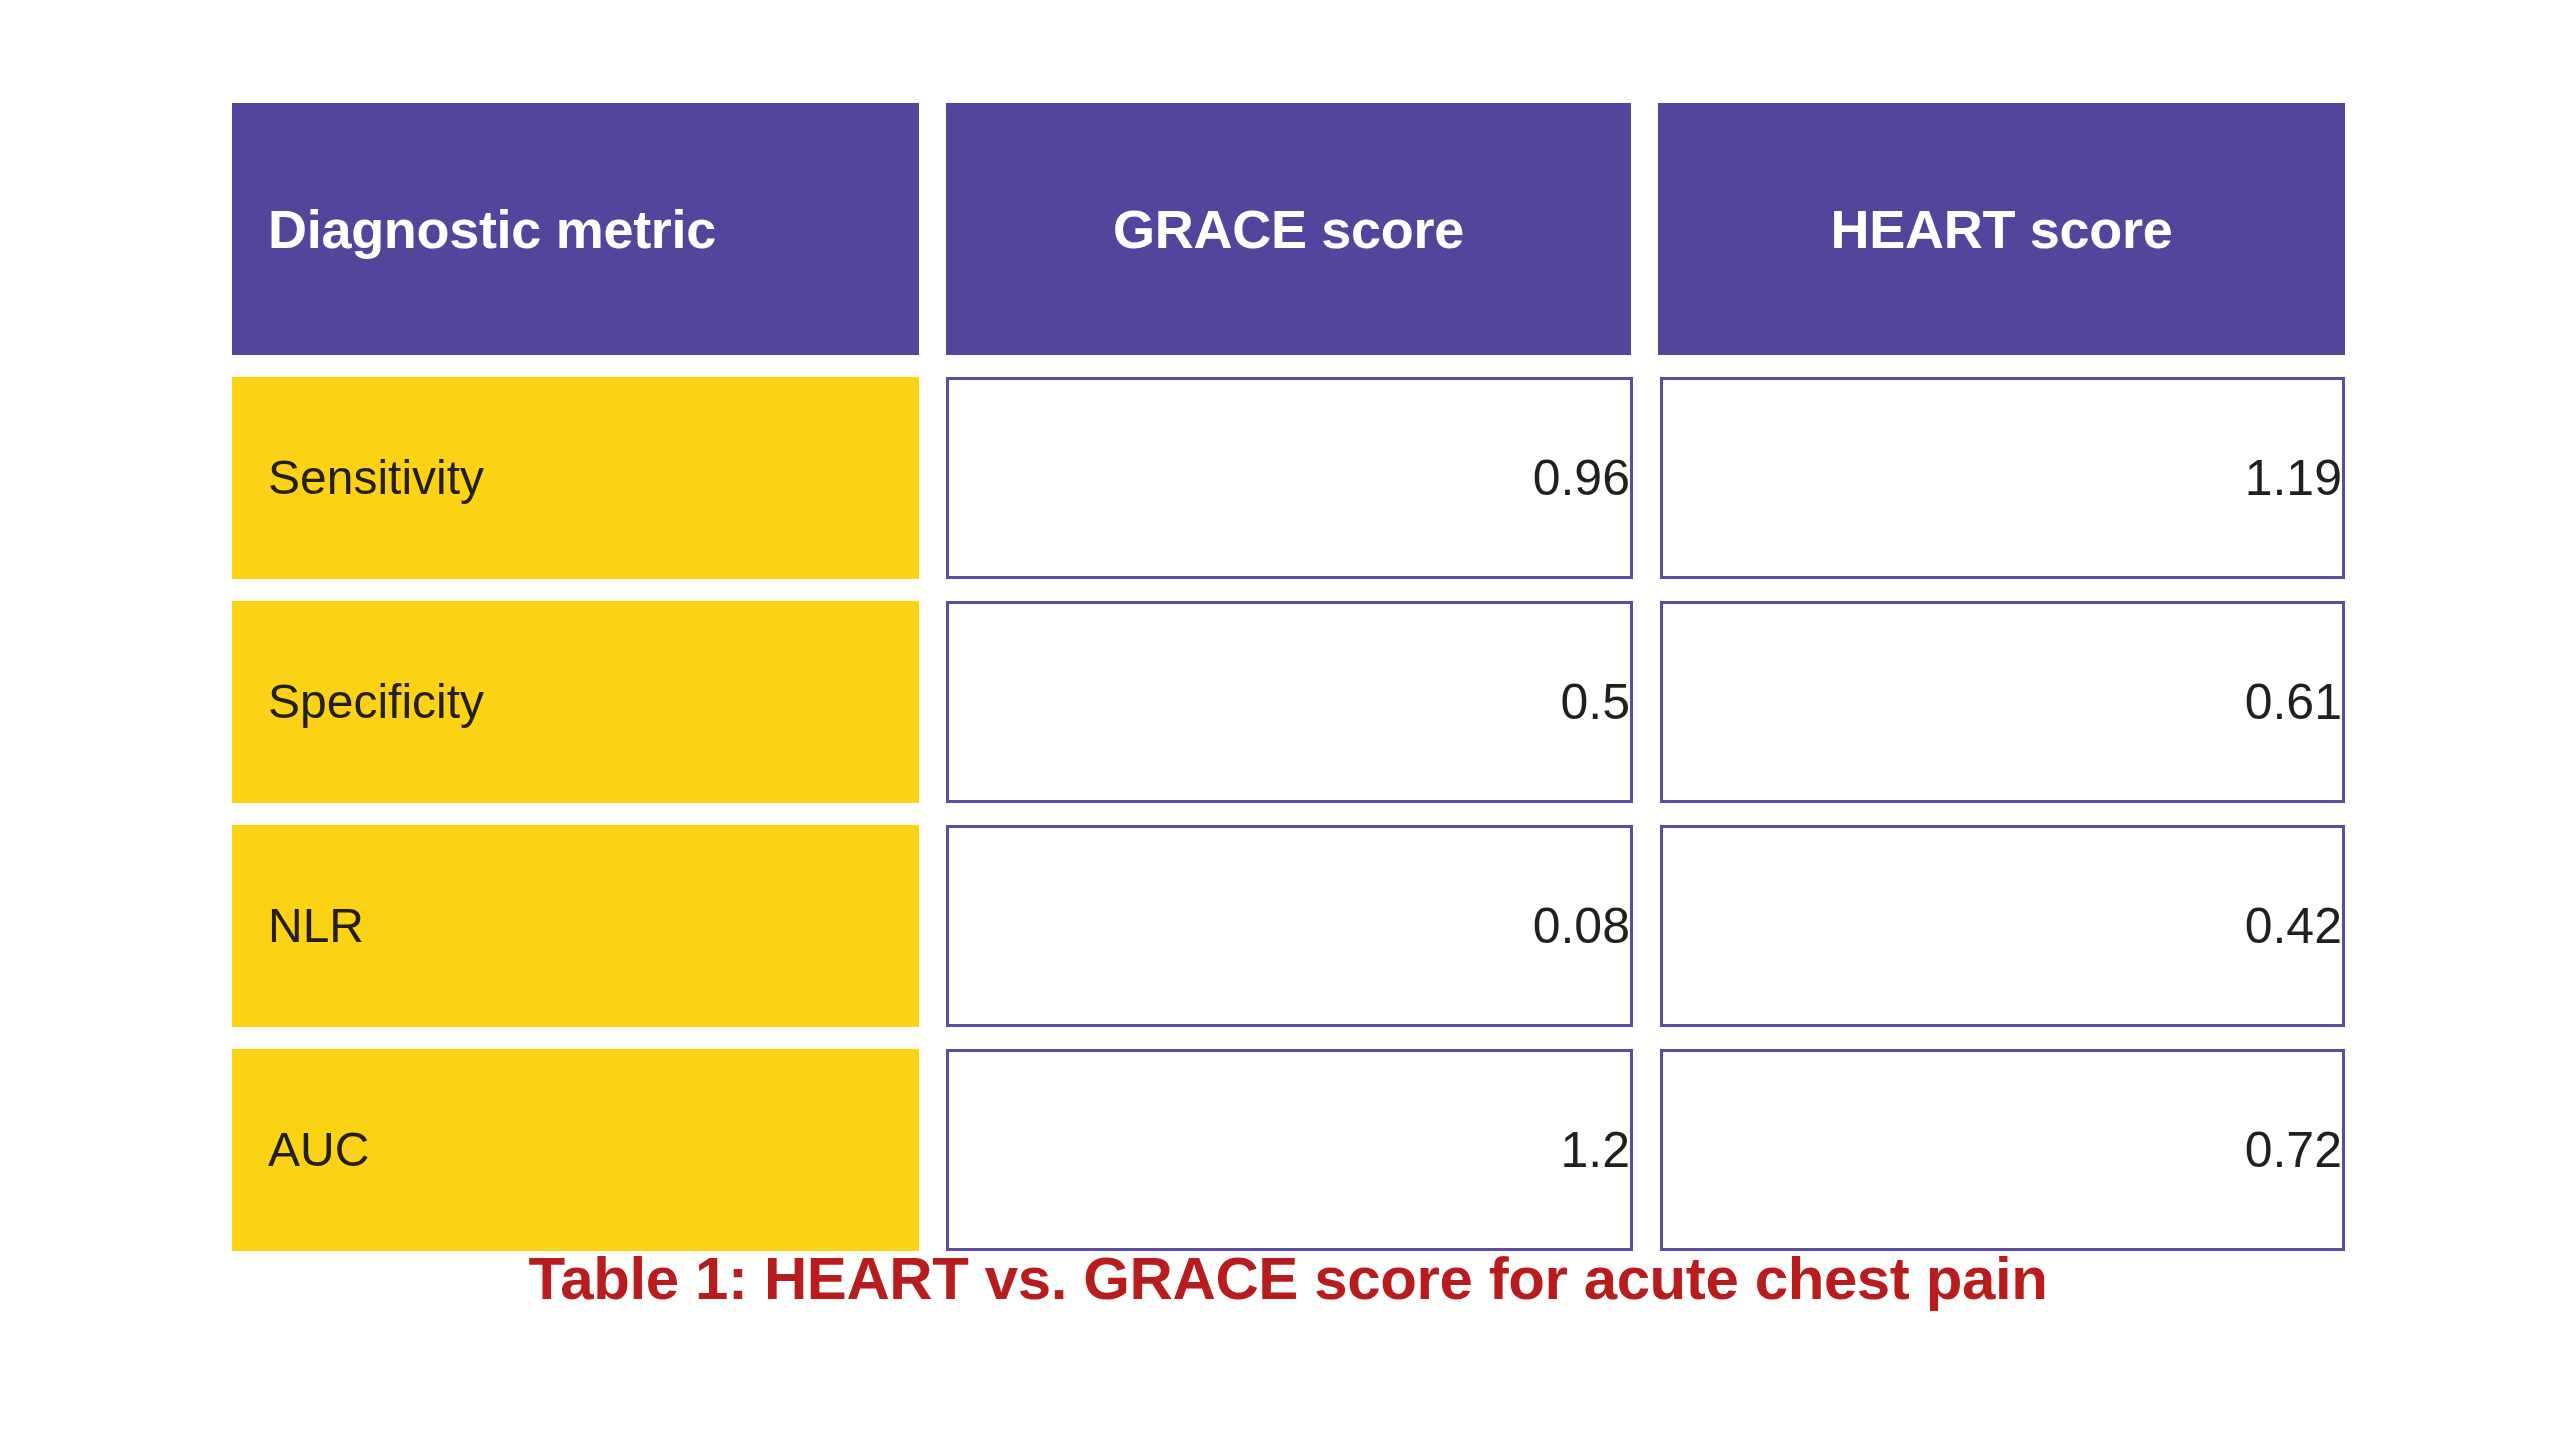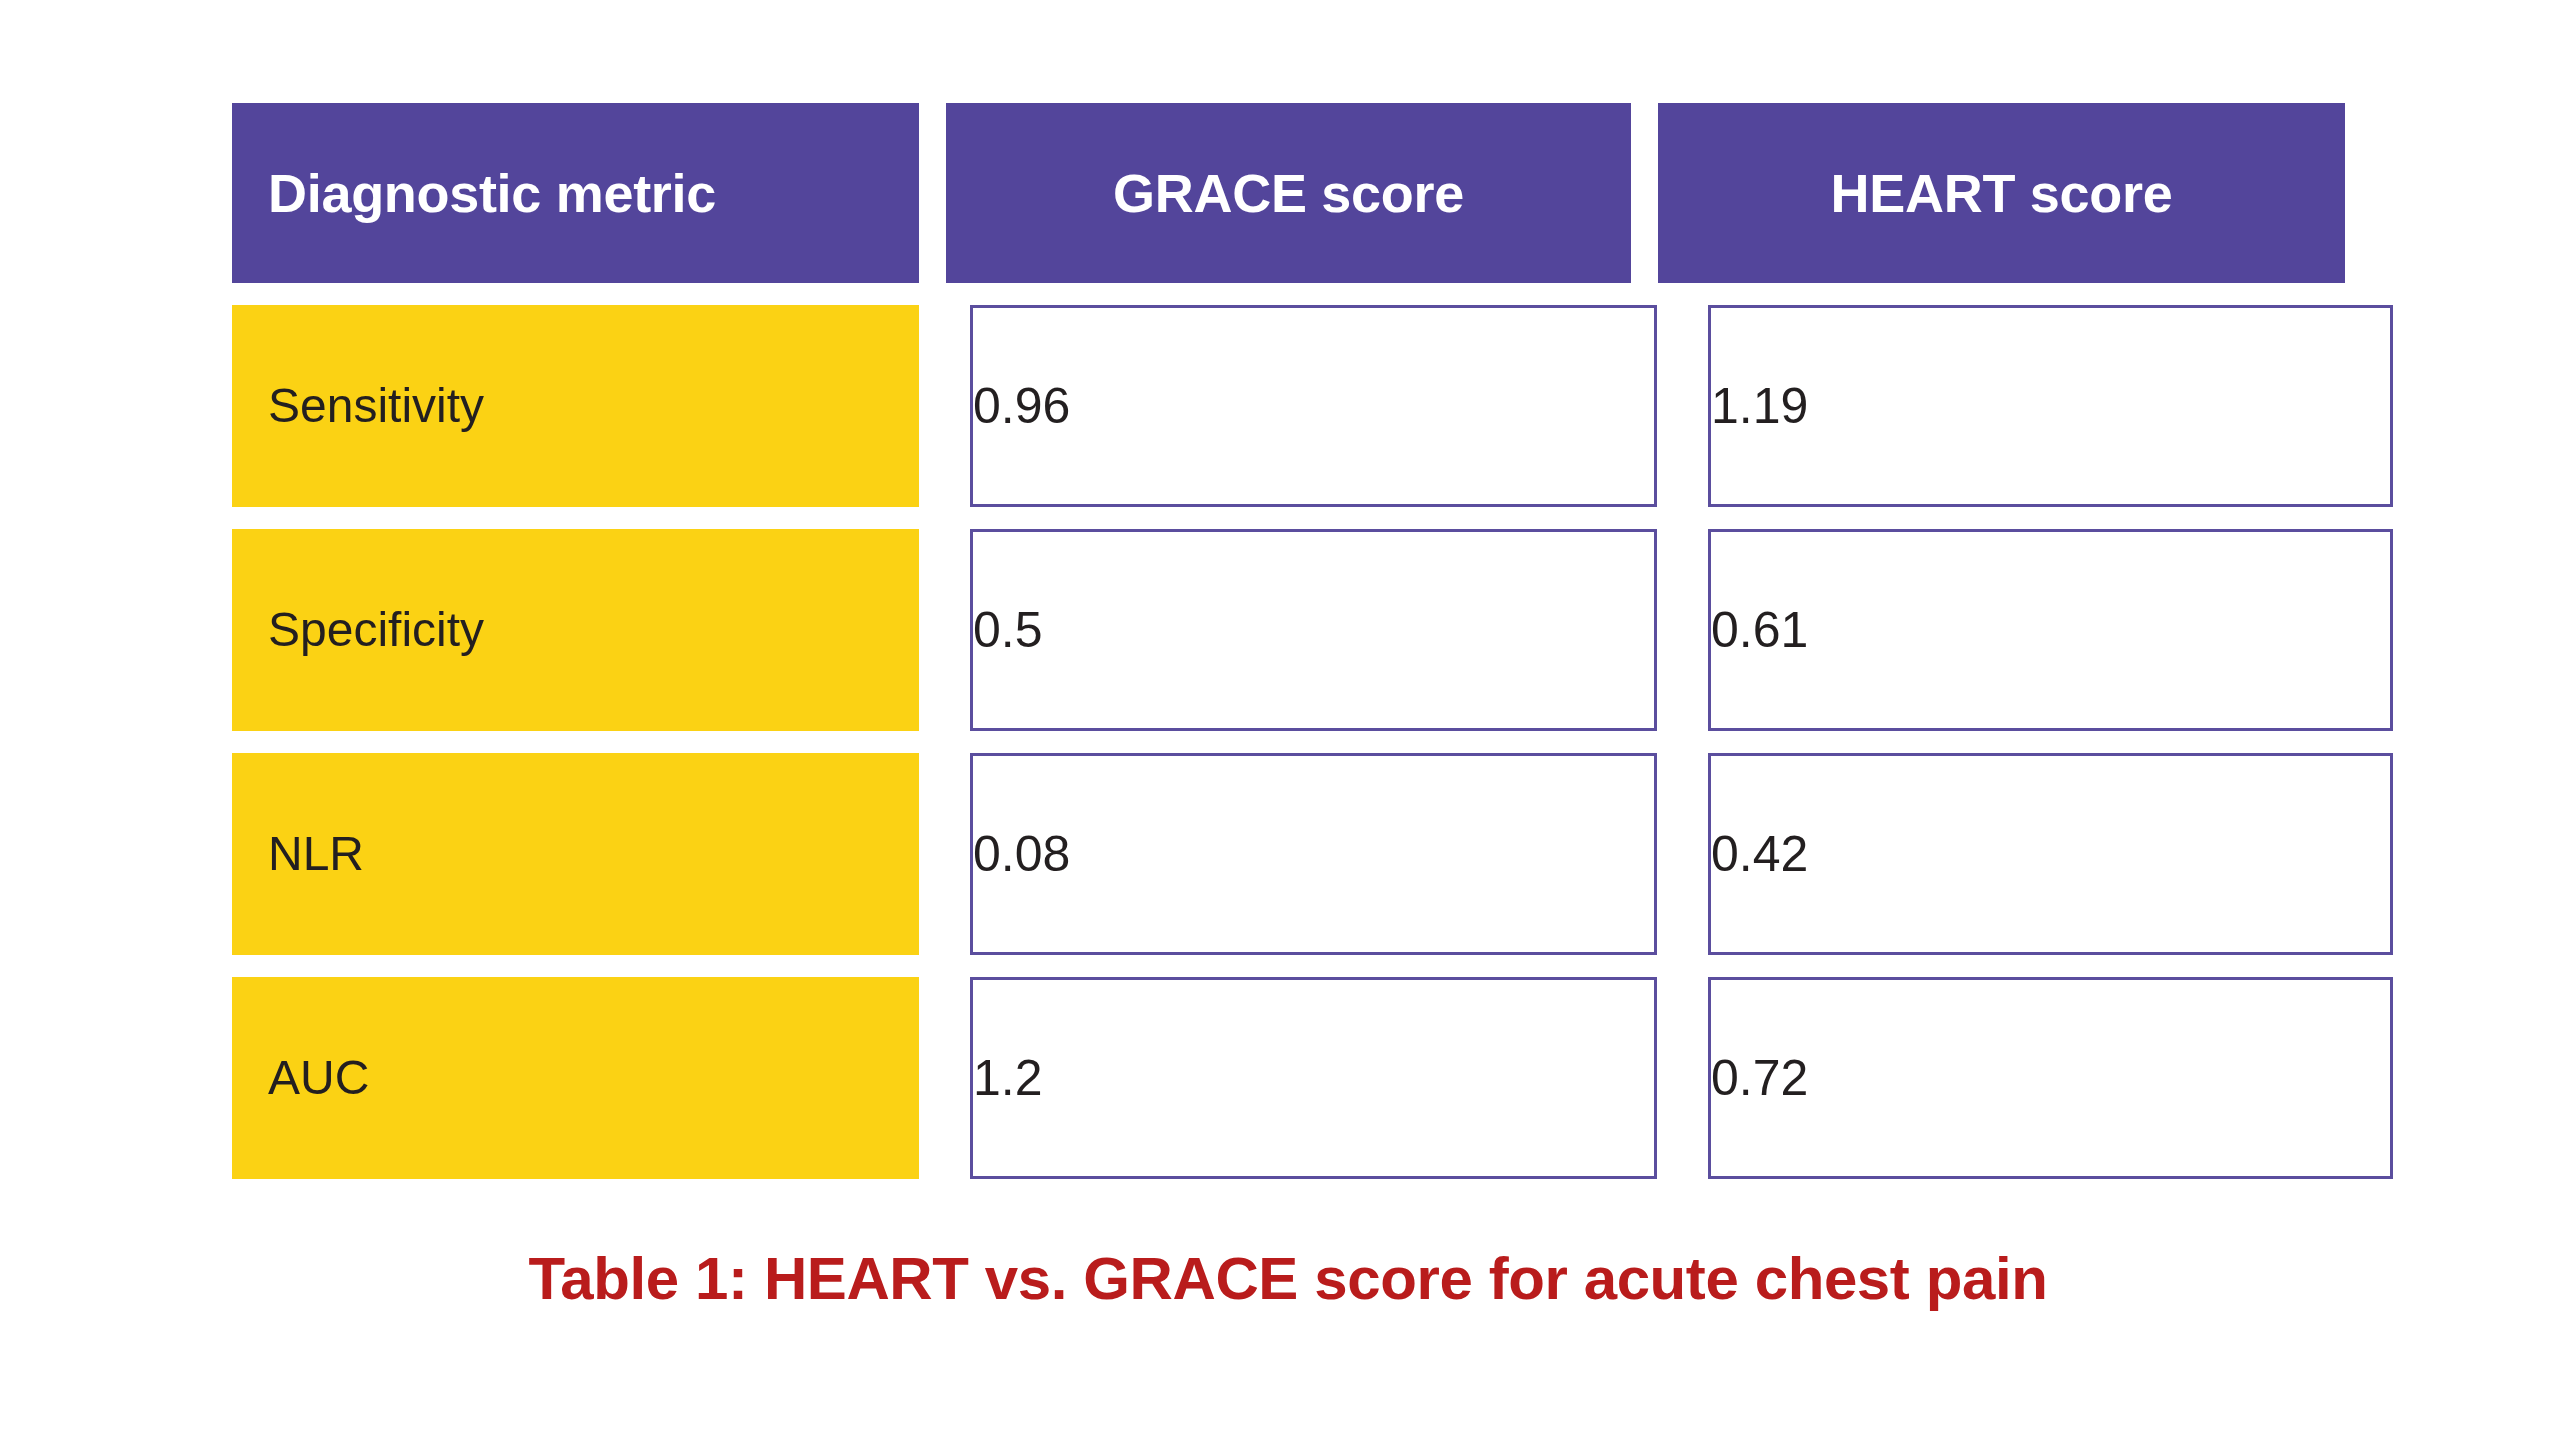--- a/index.html
+++ b/index.html
@@ -48,21 +48,21 @@
     align-items: center;
   }
 
   
   .col-metric { width: 687px; flex: 0 0 687px; }
   .col-heart  { width: 687px; flex: 0 0 687px; }
   .col-grace  { width: 685px; flex: 0 0 685px; }
 
   
   .header-row .cell {
-    height: 180px;
+    height: 252px;
     background: #53459B;
     justify-content: center;
   }
   .header-row .col-metric {
     justify-content: flex-start;
     padding-left: 36px;
   }
   .header-text {
     color: #ffffff;
     font-size: 54px;
@@ -85,22 +85,21 @@
     color: #231F20;
     font-size: 48px;
     font-weight: 400;
     line-height: 1.1;
     white-space: nowrap;
   }
 
   .value-cell {
     background: #ffffff;
     border: 3px solid #5B4E9E;
-    justify-content: flex-start;
-    margin-left: 24px;
+    justify-content: flex-end;
   }
   .value-text {
     color: #231F20;
     font-size: 50px;
     font-weight: 400;
     line-height: 1.1;
     white-space: nowrap;
   }
 
   

